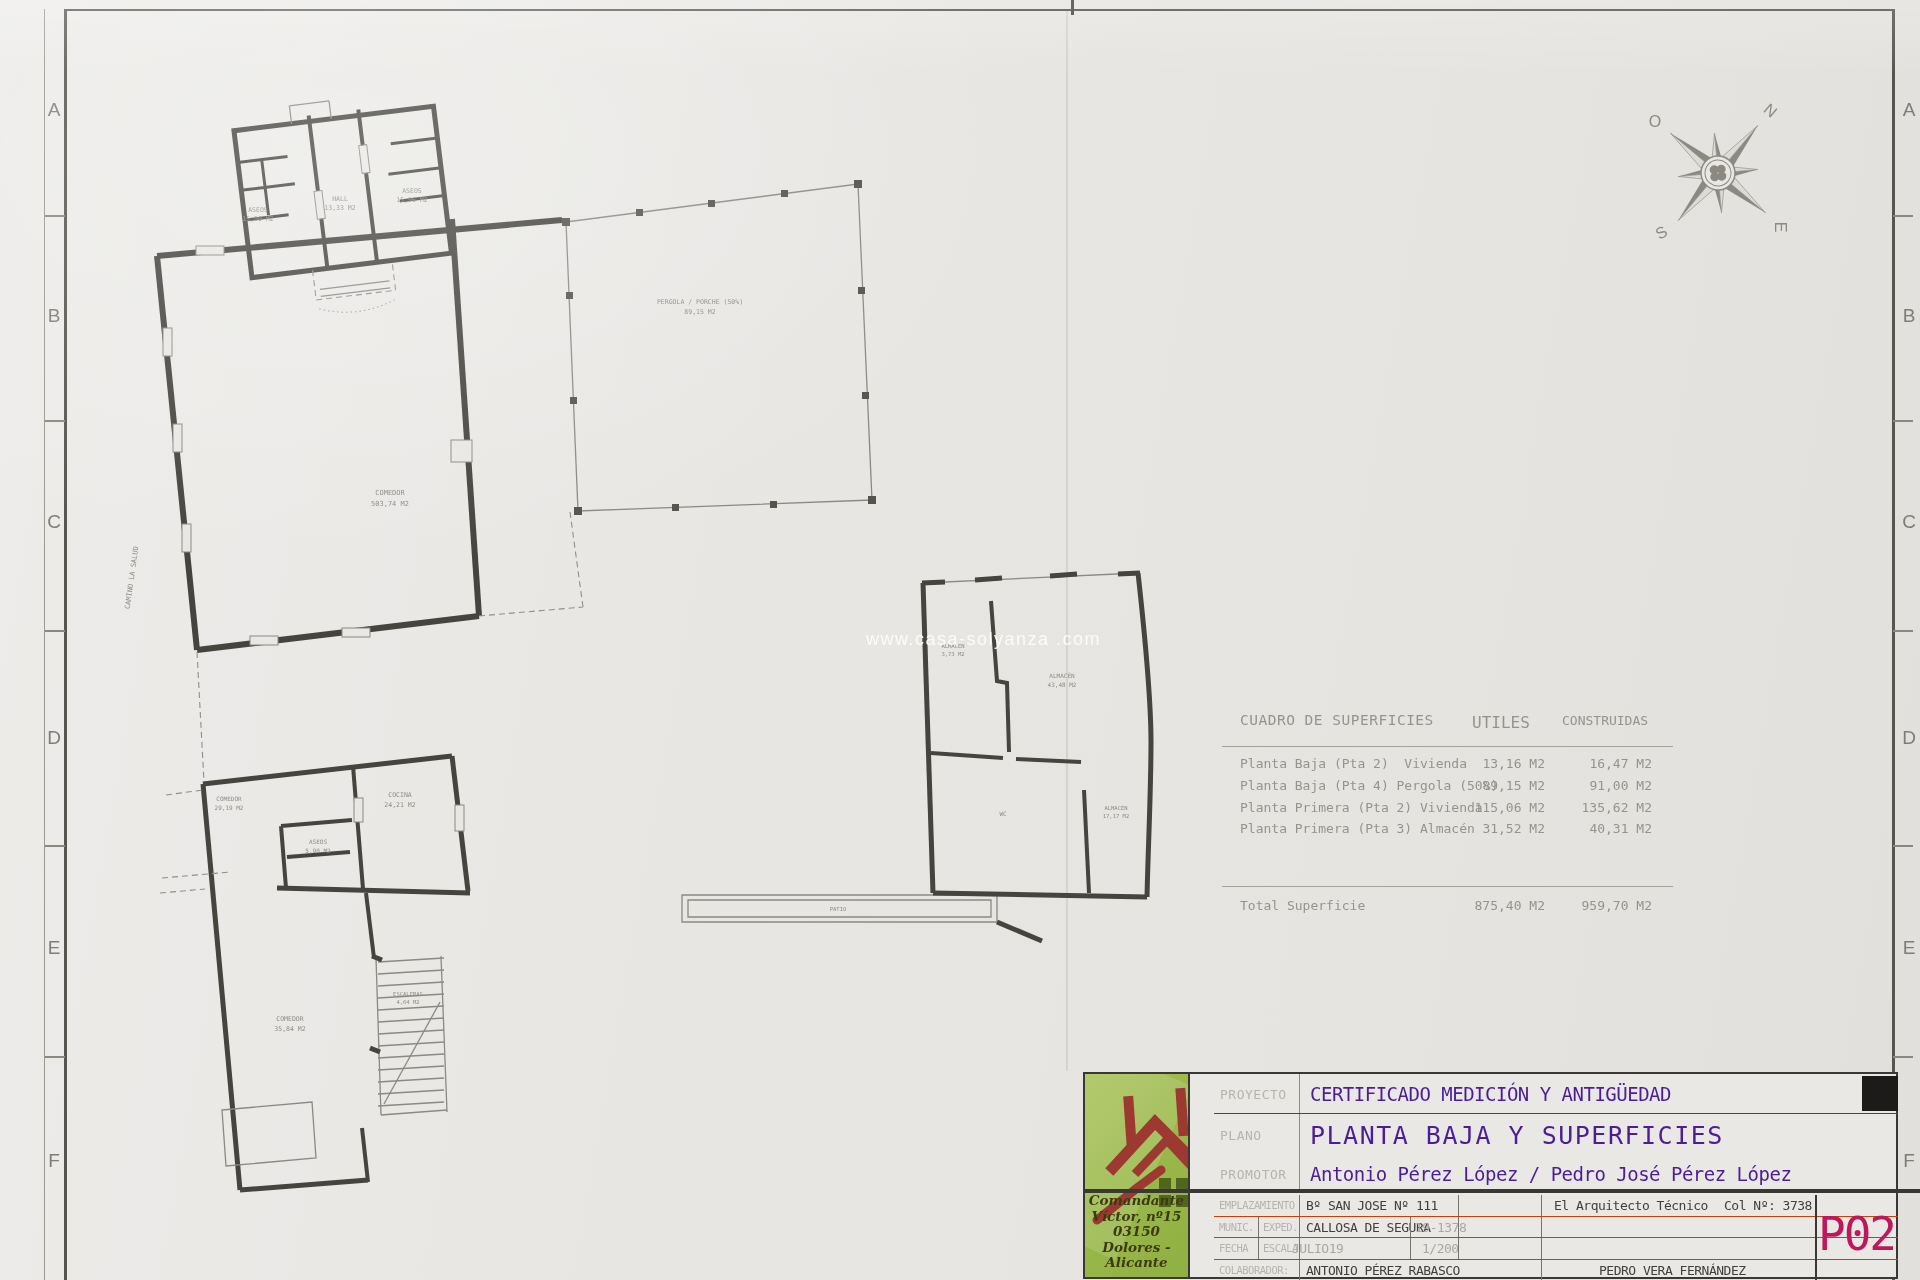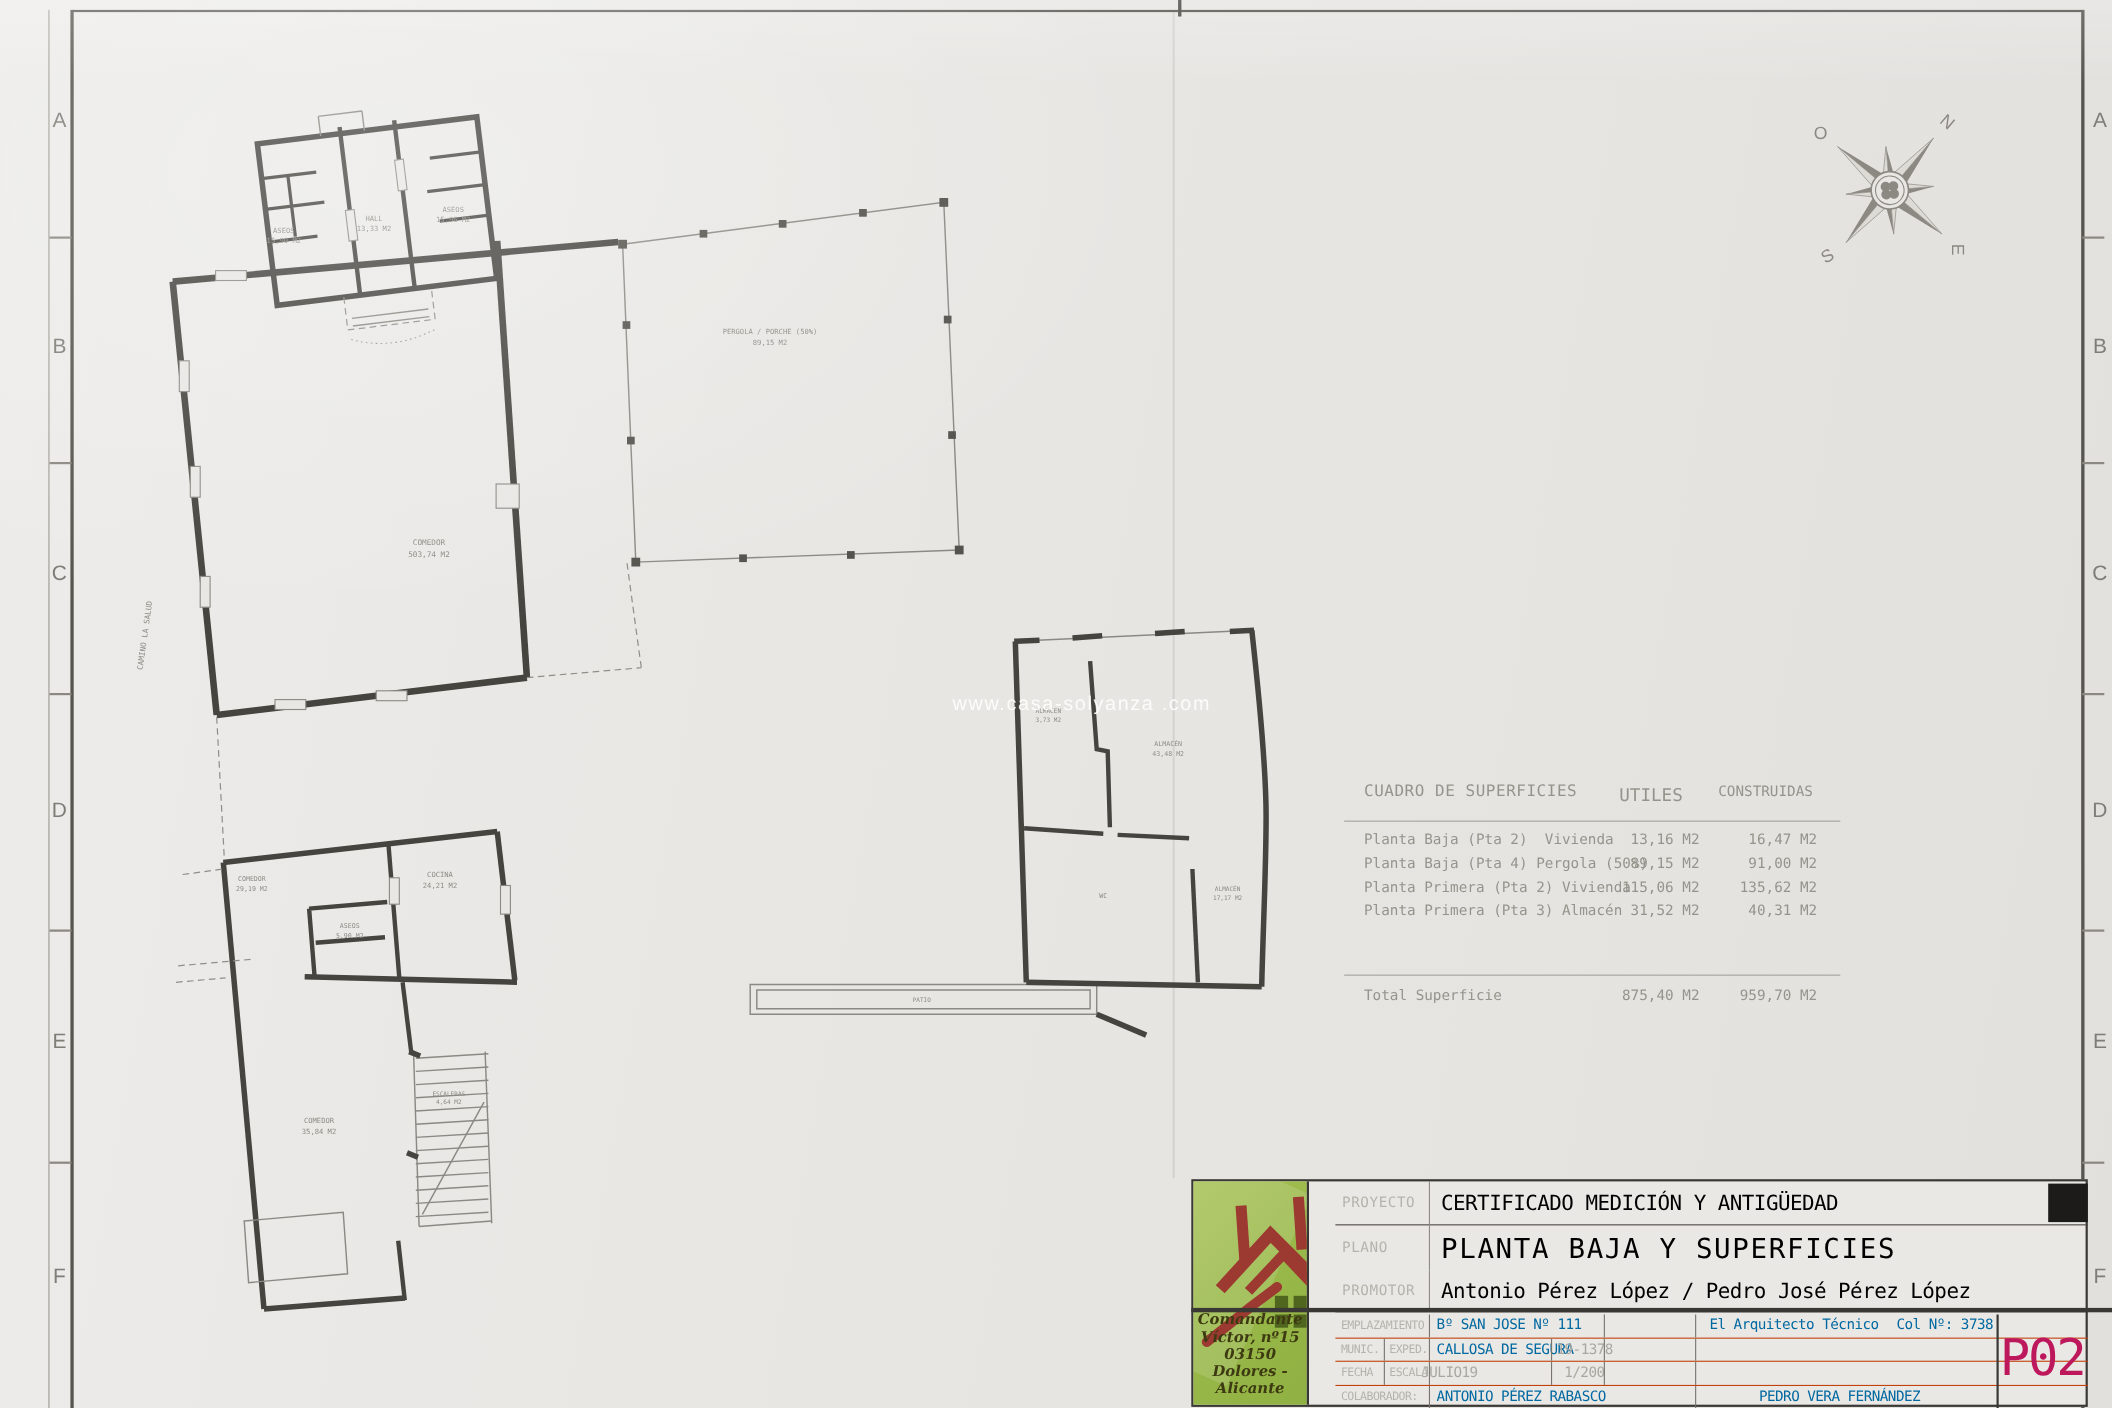--- a/index.html
+++ b/index.html
@@ -67,31 +67,31 @@
   .logo-addr{position:absolute;left:0;bottom:6px;width:100%;text-align:center;
     font-family:"DejaVu Serif",serif;font-style:italic;font-size:13.5px;line-height:1.15;
     color:#3d3a12;font-weight:bold;}
   .tb-rows{position:absolute;left:129px;top:0;width:684px;height:100%;}
   .tb-row{position:relative;box-sizing:border-box;border-bottom:1.5px solid #4a4843;}
   .row-proyecto{height:40px;} .row-promotor{height:38px;} .row-plano{height:41px;border-bottom:none;}
   .tb-label{position:absolute;left:6px;top:50%;transform:translateY(-50%);
     font-size:13px;color:#b5b4ac;letter-spacing:.5px;}
   .tb-sep{position:absolute;left:85px;top:0;bottom:0;width:1px;background:#8d8b84;}
   .tb-value{position:absolute;left:96px;top:50%;transform:translateY(-50%);
-    font-size:19px;color:#000000;letter-spacing:-.5px;white-space:nowrap;}
+    font-size:19px;color:#4c1d95;letter-spacing:-.5px;white-space:nowrap;}
   .row-plano .tb-value{font-size:25px;letter-spacing:1.5px;}
   .black-box{position:absolute;right:0;top:2px;width:36px;height:35px;background:#1c1b19;}
   .thick-line{position:absolute;left:1083px;top:1189px;width:837px;height:3.5px;background:#3a3834;z-index:8;}
   .tb-lower{position:absolute;left:129px;top:121px;width:684px;height:86px;font-size:12.5px;}
   .lrow{position:absolute;left:0;width:100%;height:21.5px;box-sizing:border-box;border-bottom:1px solid #c2410c;}
   .lrow:nth-child(1){top:0;} .lrow:nth-child(2){top:21.5px;} .lrow:nth-child(3){top:43px;}
   .lrow:nth-child(4){top:64.5px;border-bottom:none;}
   .lcell{position:absolute;top:50%;transform:translateY(-50%);white-space:nowrap;}
   .llab{color:#b5b4ac;font-size:10.5px;letter-spacing:-.5px;}
-  .lval{color:#0369a1;font-size:13px;letter-spacing:-.5px;}
+  .lval{color:#404040;font-size:13px;letter-spacing:-.5px;}
   .lgray{color:#a9a8a0;}
   .vline{position:absolute;top:0;bottom:0;width:1px;background:#76746d;}
   .v1{left:85px;} .v2{left:44px;} .v3{left:196px;} .v4{left:244px;} .v5{left:327px;}
   .p02-cell{position:absolute;right:0;top:121px;width:81px;height:86px;box-sizing:border-box;
     border-left:2px solid #3a3834;}
   .p02{position:absolute;left:50%;top:12px;transform:translateX(-50%);
     font-size:46px;font-weight:normal;color:#be185d;letter-spacing:-2px;}
 </style>
 </head>
 <body>

